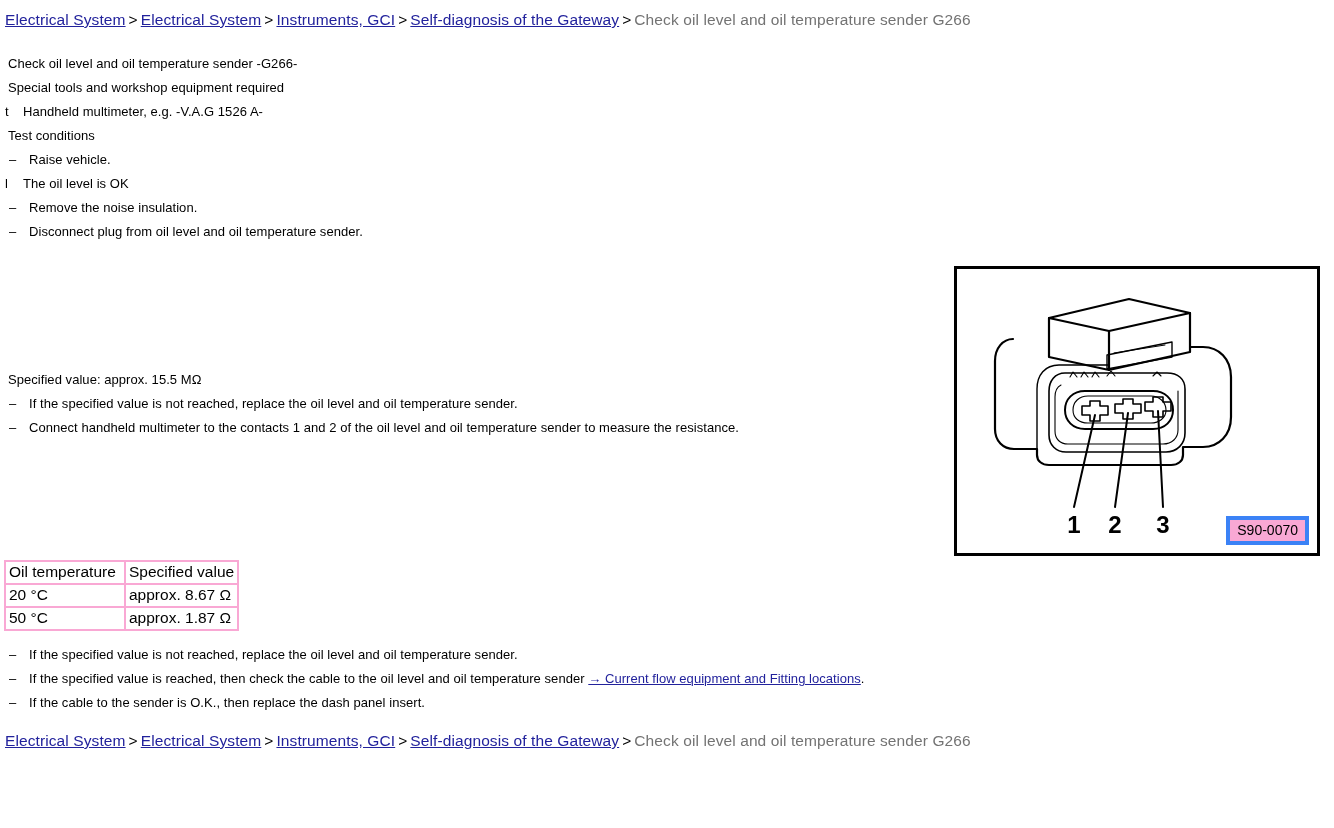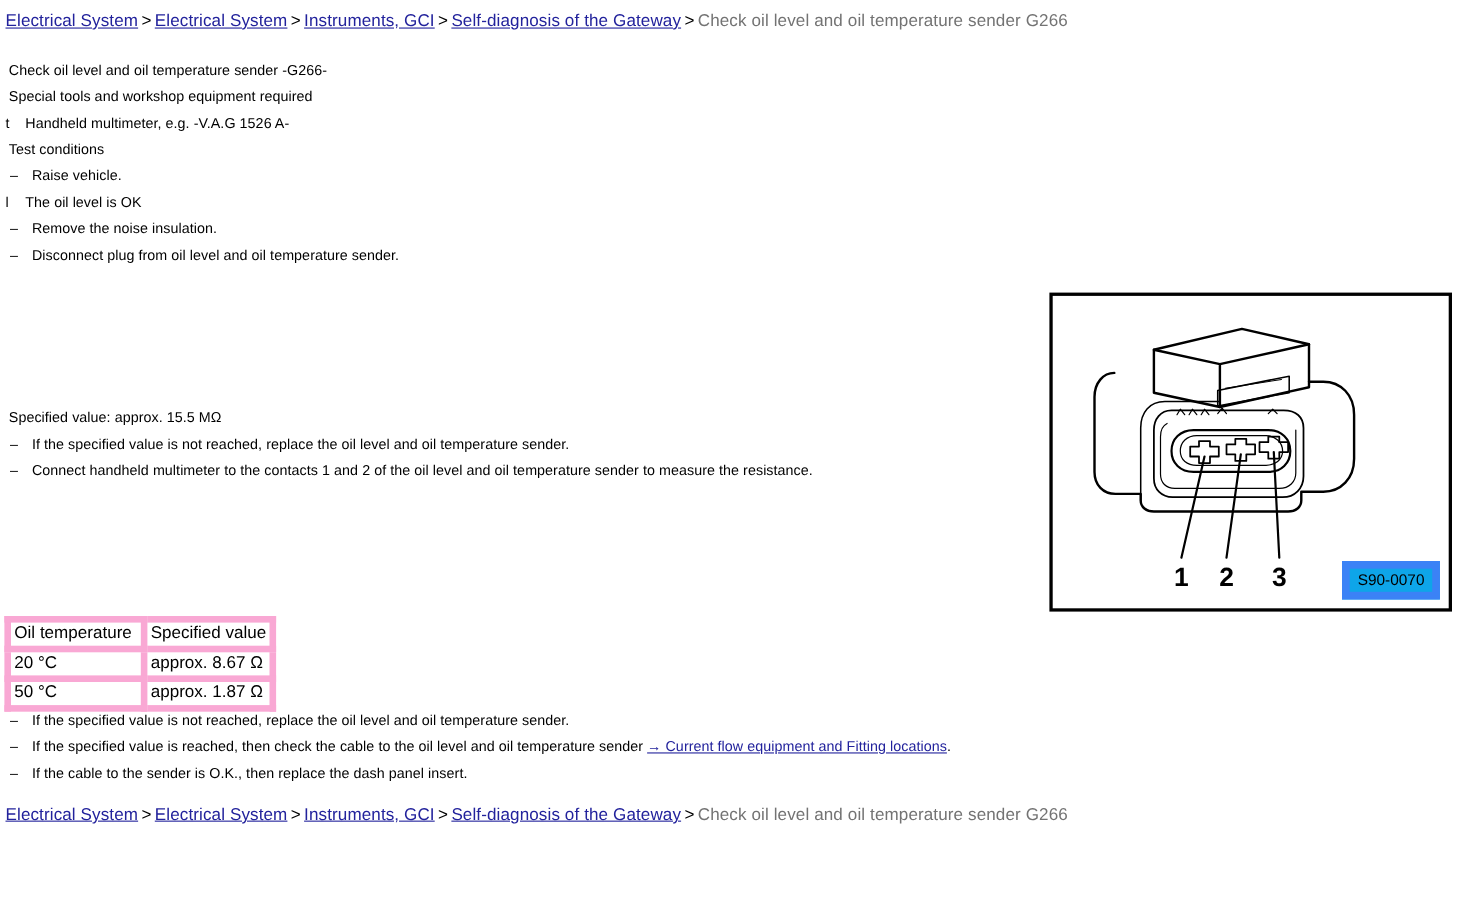--- a/index.html
+++ b/index.html
@@ -76,21 +76,21 @@
 
   
   .spec-table {
     position: absolute;
     left: 4px;
     top: 560px;
     border-collapse: collapse;
     font-size: 15.5px;
   }
   .spec-table td {
-    border: 6px solid #f9a8d4;
+    border: 2px solid #f9a8d4;
     padding: 1px 3px 2px 3px;
     line-height: 18px;
     white-space: nowrap;
     text-align: left;
     font-weight: normal;
   }
   .spec-table .col-temp { min-width: 112px; }
   .spec-table .col-val  { min-width: 104px; }
 
   
@@ -115,22 +115,22 @@
     height: 290px;
     border: 3px solid #000000;
     background: #ffffff;
     box-sizing: border-box;
   }
   .figure svg { display: block; }
   .fig-id {
     position: absolute;
     right: 8px;
     bottom: 8px;
-    border: 7px solid #3b82f6;
-    background: #0ea5e9;
+    border: 4px solid #3b82f6;
+    background: #f9a8d4;
     font-size: 14px;
     line-height: 16px;
     padding: 2px 7px 3px 7px;
     white-space: nowrap;
   }
 </style>
 </head>
 <body>
 
 <div class="breadcrumb breadcrumb-top">

